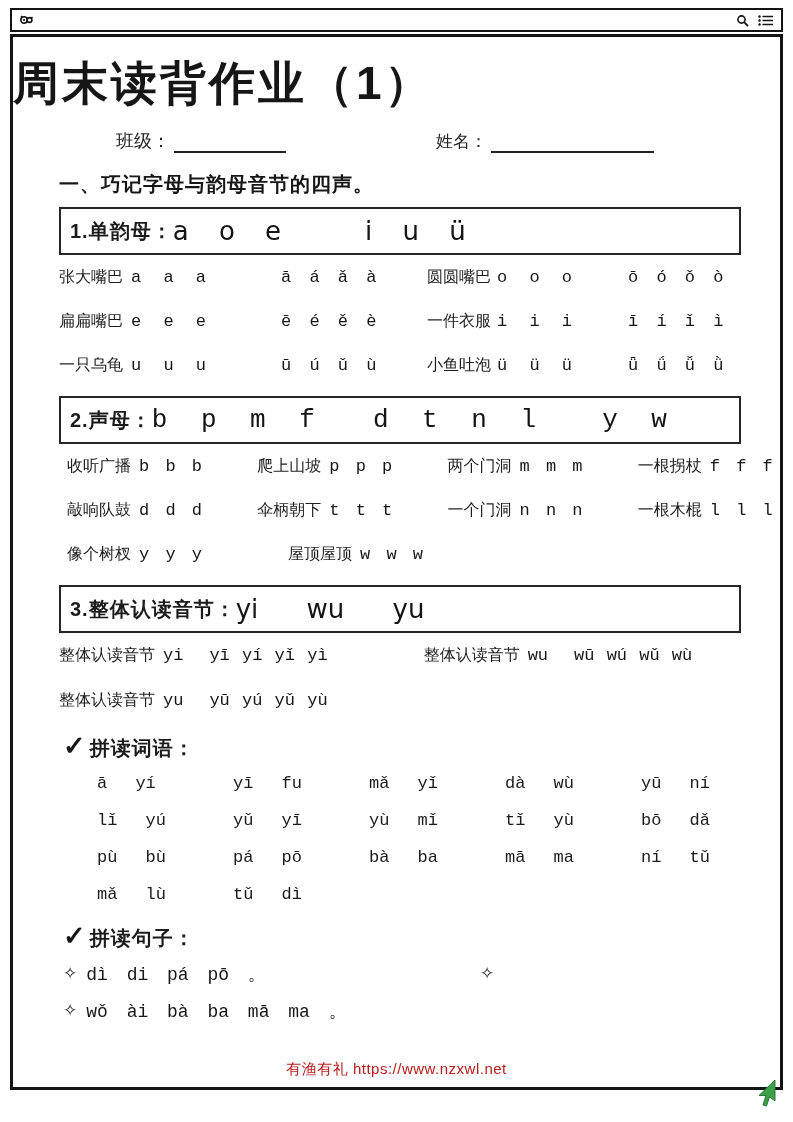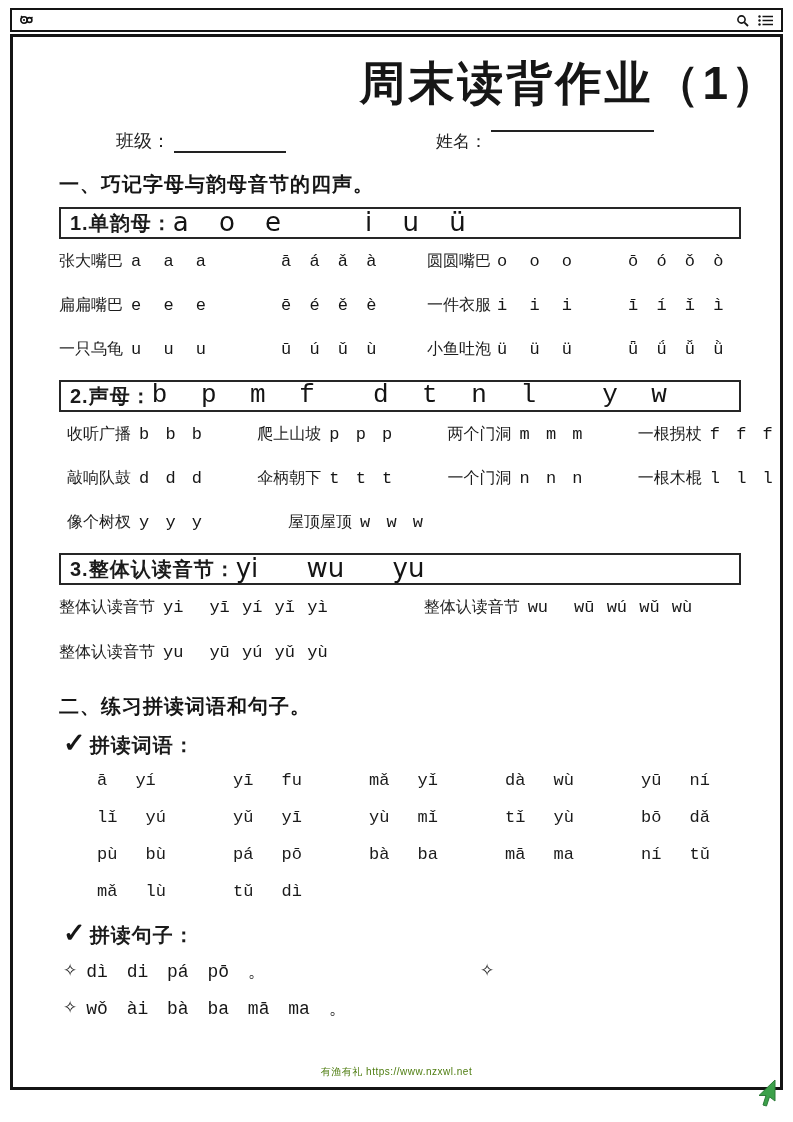--- a/index.html
+++ b/index.html
@@ -18,36 +18,36 @@
   }
   .tb-right { display:flex; align-items:center; gap:9px; }
   .icon-btn { display:inline-flex; align-items:center; justify-content:center; cursor:pointer; }
 
   
   .frame {
     position:absolute; left:10px; top:34px; width:773px; height:1056px;
     border:3px solid #141414; box-sizing:border-box; background:#fff;
   }
   .title {
-    text-align:right; margin-top:20px; font-size:46px; font-weight:bold;
+    text-align:left; margin-top:20px; font-size:46px; font-weight:bold;
     letter-spacing:3px; line-height:52px; color:#161616;
   }
   .form-row { display:flex; align-items:flex-end; margin:18px 0 0 103px; height:26px; }
   .form-label { font-family:Liberation Mono, monospace; font-size:18px; color:#222;margin-top:42px; }
   .blank { display:inline-block; border-bottom:2px solid #222; height:20px; vertical-align:bottom; }
   .blank.class { width:112px; margin-left:4px; }
   .blank.name  { width:163px; margin-left:4px; }
-  .name-group { margin-left:150px; display:flex; align-items:center; }
+  .name-group { margin-left:150px; display:flex; align-items:flex-end; }
   .name-group .form-label { font-size:17px; }
 
   .heading { margin:18px 0 0 46px; font-size:20px; font-weight:bold; letter-spacing:1px; color:#161616; }
 
   .box {
-    margin:9px 39px 0 46px; height:32px; border:2px solid #262626; box-sizing:border-box;
-    display:flex; align-items:flex-end; padding-left:9px; overflow:hidden;
+    margin:9px 39px 0 46px; height:48px; border:2px solid #262626; box-sizing:border-box;
+    display:flex; align-items:center; padding-left:9px; overflow:hidden;
   }
   .box-label { font-size:20px; font-weight:bold; letter-spacing:1px; white-space:nowrap; }
   .bigpy { font-family:"DejaVu Sans", sans-serif; font-size:26px; color:#141414; white-space:pre; }
   .ws22 { word-spacing:22px; }
   .ws18 { word-spacing:18px;font-family:Liberation Mono, monospace; }
   .ws40 { word-spacing:40px; }
   .g-gap80 { margin-left:84px; }
   .g-gap60 { margin-left:58px; }
   .g-gap70 { margin-left:66px; }
 
@@ -82,21 +82,21 @@
   .wcell { width:136px; font-family:"Liberation Mono", monospace; font-size:17px; word-spacing:18px; white-space:pre; }
 
   .srow { display:flex; align-items:center; height:37px; margin-left:50px; }
   .sitem { display:flex; align-items:center; gap:9px; }
   .sitem .py { font-size:18px; }
   .diamond { font-size:17px; color:#1b1b1b; }
   .sitem2 { margin-left:214px; }
 
   .footer {
     position:absolute; left:0; right:0; bottom:8px; text-align:center;
-    font-size:10px; color:#4d7c0f; letter-spacing:0.5px;
+    font-size:15px; color:#b91c1c; letter-spacing:0.5px;
   }
 
   .cursor { position:absolute; left:752px; top:1079px; z-index:10; }
 </style>
 </head>
 <body>
 
 <div class="topbar">
   <span class="icon-btn">
     <svg width="15" height="13" viewBox="0 0 15 13">
@@ -254,21 +254,20 @@
       </span>
   </div>
   <div class="irow">
     <span class="icell">
         <span class="cn">整体认读音节</span>
         <span class="py syl">yu</span>
         <span class="py sp2 tones">yū yú yǔ yù</span>
       </span>
   </div>
 
-  <div class="heading">二、练习拼读词语和句子。</div>
 
   <div class="check-row">
     <span class="checkmark">✓</span>
     <span class="check-label">拼读词语：</span>
   </div>
 
   <div class="wrow">
     <span class="wcell">ā yí</span>
     <span class="wcell">yī fu</span>
     <span class="wcell">mǎ yǐ</span>

